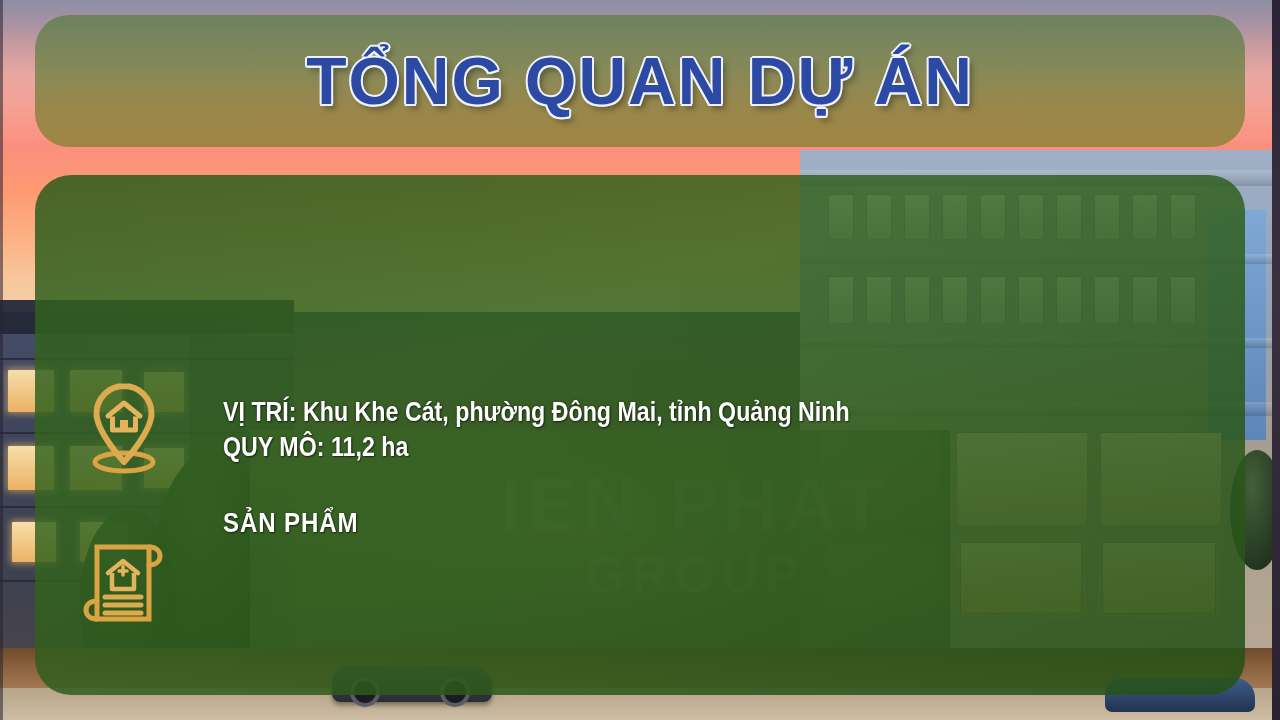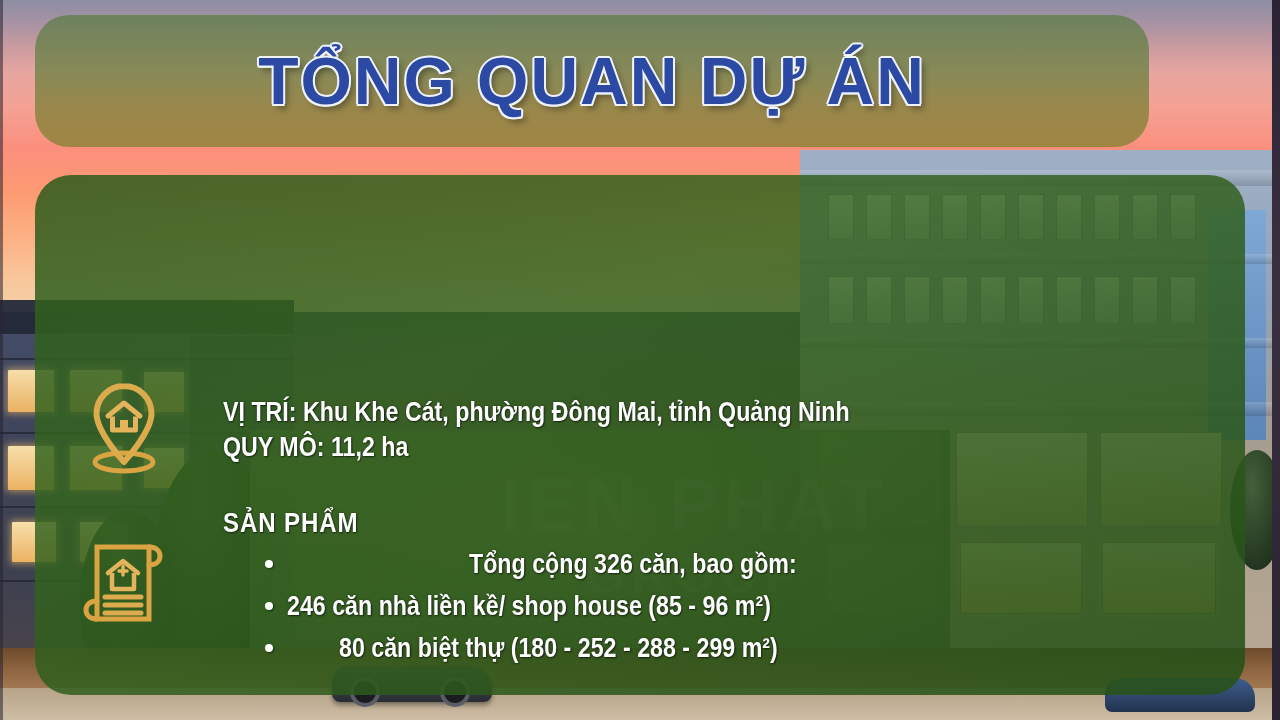--- a/index.html
+++ b/index.html
@@ -131,21 +131,21 @@
     position:absolute; left:370px; top:468px; width:650px;
     text-align:center; color:rgba(255,255,255,.12);
     font-weight:bold; letter-spacing:6px; line-height:1;
     font-family:"Liberation Sans", sans-serif; pointer-events:none;
   }
   .watermark .l1 { font-size:74px; }
   .watermark .l2 { font-size:52px; margin-top:6px; }
 
   
   .header-banner {
-    position:absolute; left:35px; top:15px; width:1114px; height:132px;
+    position:absolute; left:35px; top:15px; width:1210px; height:132px;
     border-radius:34px;
     background:linear-gradient(180deg,
         rgba(96,126,78,.80) 0%,
         rgba(110,130,70,.80) 40%,
         rgba(128,128,54,.78) 72%,
         rgba(134,130,52,.78) 100%);
   }
   .header-title {
     position:absolute; inset:0;
     display:flex; align-items:center; justify-content:center;
@@ -334,25 +334,20 @@
         </div>
 
       </div>
 
       <div class="content-col">
 
         <div class="txt line-loc1">VỊ TRÍ: Khu Khe Cát, phường Đông Mai, tỉnh Quảng Ninh</div>
         <div class="txt line-loc2">QUY MÔ: 11,2 ha</div>
 
         <div class="txt head-prod">SẢN PHẨM</div>
-        <ul class="bullet-list prod-list">
-          <li><span class="btxt">Tổng cộng 326 căn, bao gồm:</span></li>
-          <li><span class="btxt">246 căn nhà liền kề/ shop house (85 - 96 m²)</span></li>
-          <li><span class="btxt">80 căn biệt thự (180 - 252 - 288 - 299 m²)</span></li>
-        </ul>
 
       </div>
     </div>
   </div>
 
   <div class="left-strip"></div>
   <div class="right-strip"></div>
 
 </div>
 

